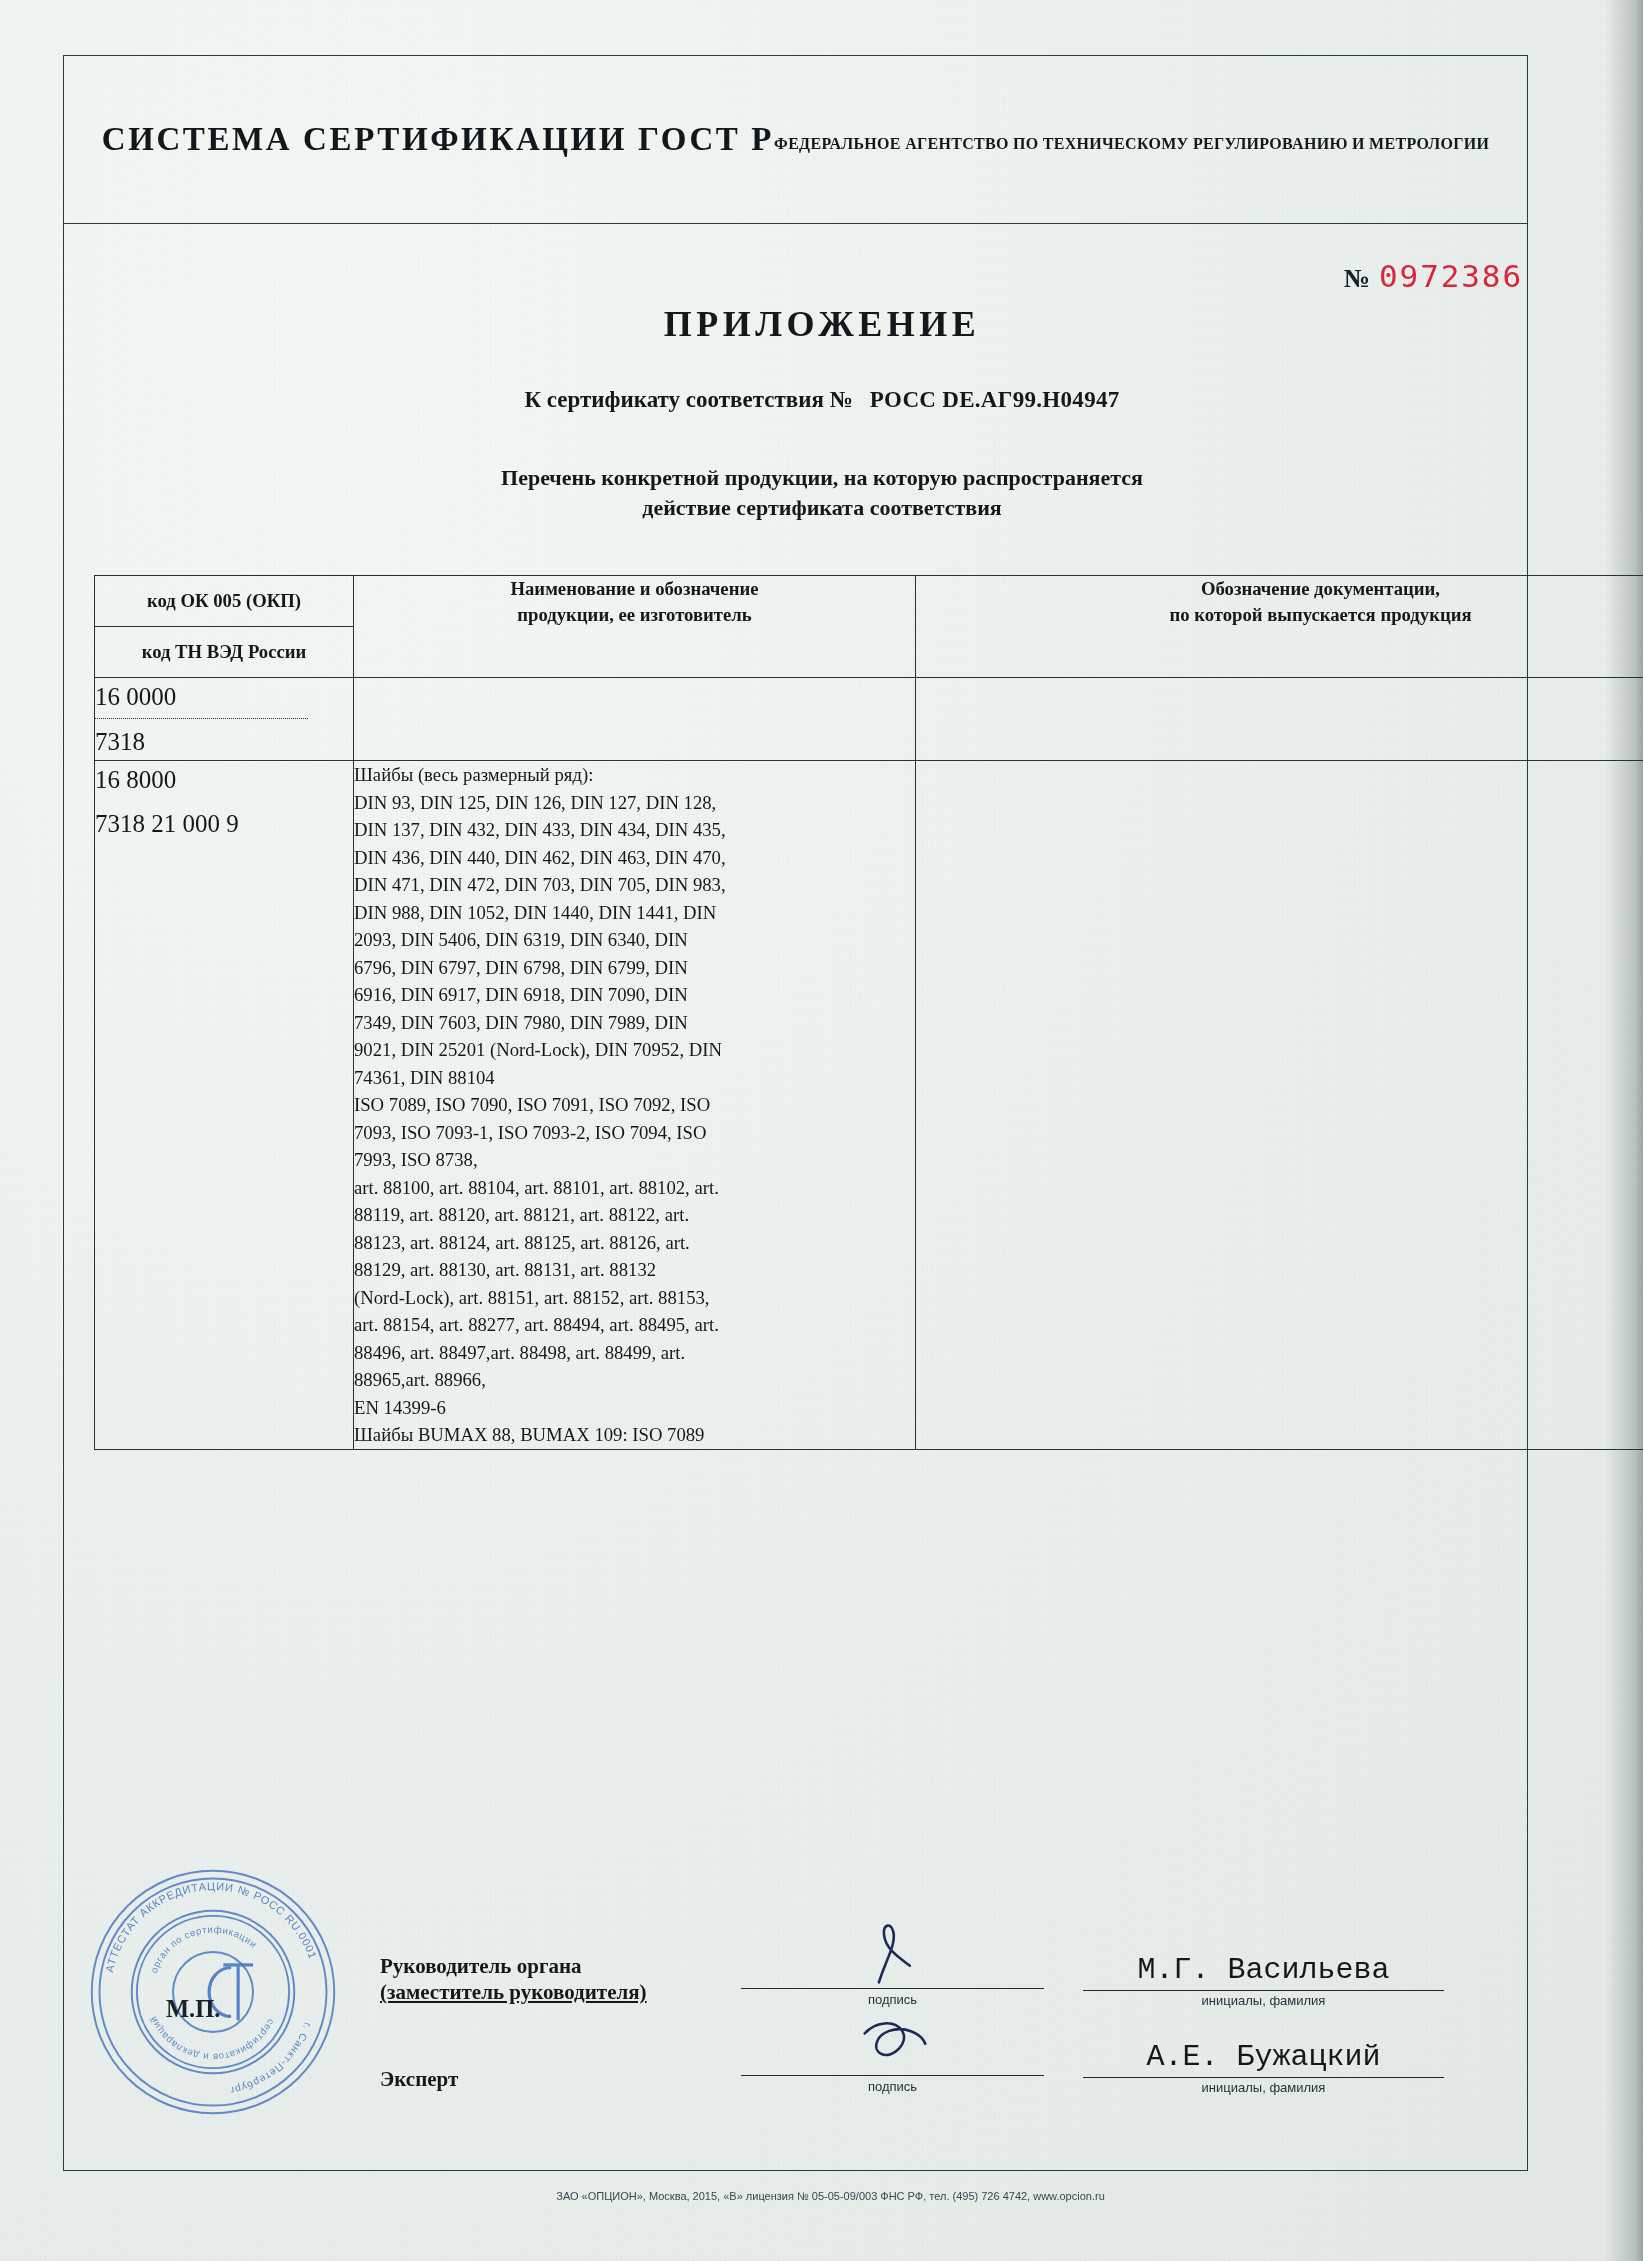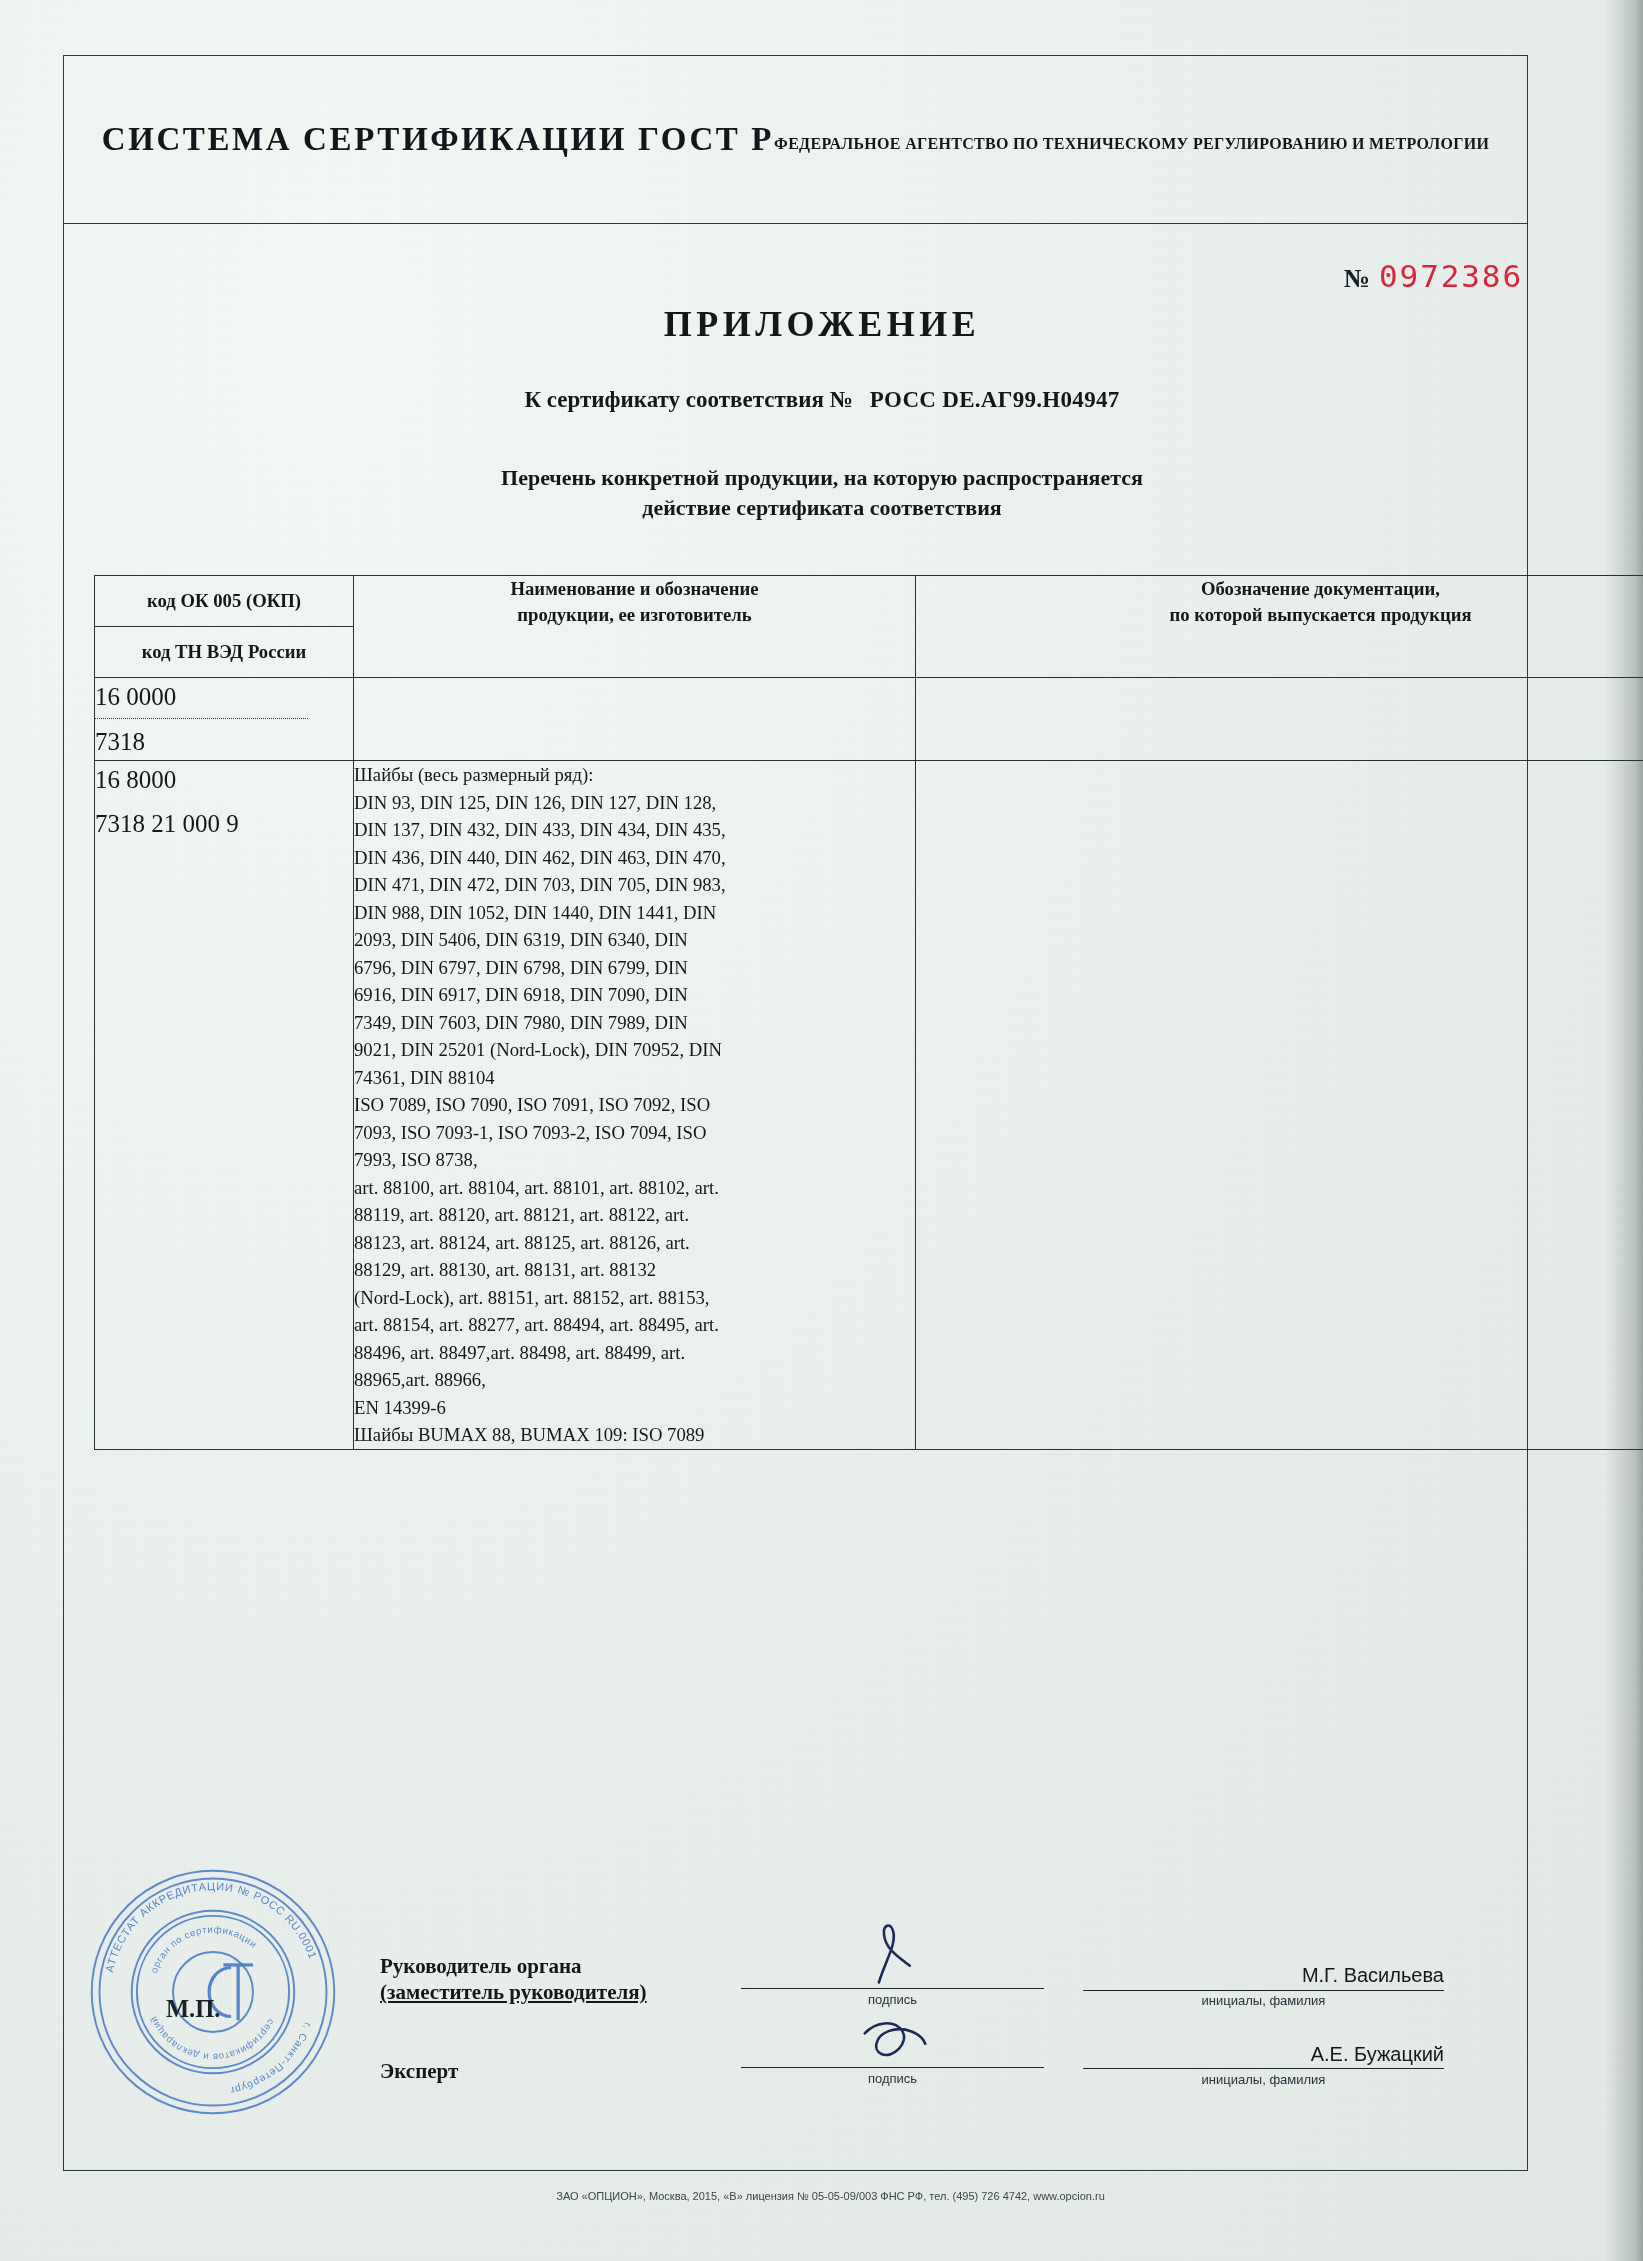--- a/index.html
+++ b/index.html
@@ -251,25 +251,25 @@
     padding-top: 2.6px;
     color: #27323a;
     font-family: "Liberation Sans", sans-serif;
   }
   .name-slot {
     width: 361px;
     margin-left: 39px;
     position: relative;
   }
   .name-slot .nm {
-    font-size: 20px;
-    text-align: right;
+    font-size: 30px;
+    text-align: center;
     padding-bottom: 2.6px;
     border-bottom: 1.3px solid #1d272c;
-    font-family: Liberation Sans, sans-serif;
+    font-family: Liberation Mono, monospace;
   }
   .name-slot .cap {
     font-size: 13px;
     text-align: center;
     padding-top: 2.6px;
     color: #27323a;
     font-family: "Liberation Sans", sans-serif;
   }
 
   

